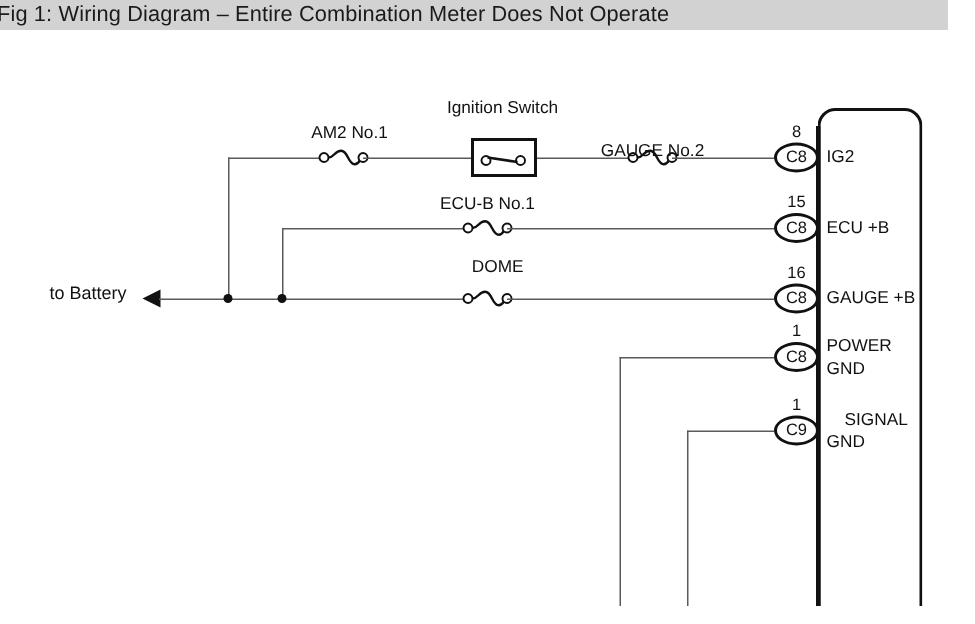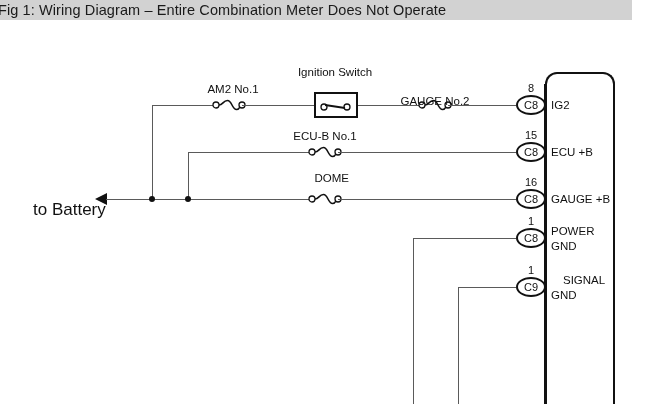--- a/index.html
+++ b/index.html
@@ -73,24 +73,23 @@
   }
   .comp-label {
     position: absolute;
     font-size: 11.5px;
     color: #111;
     white-space: nowrap;
     text-align: center;
   }
   .side-label {
     position: absolute;
-    font-size: 17px;
-    color: #111;
-    white-space: nowrap;
-    margin-top: 12px;
+    font-size: 12px;
+    color: #111;
+    white-space: nowrap;
   }
   
   .fuse {
     position: absolute;
     width: 34px;
     height: 12px;
   }
   .fuse svg { display: block; }
   
   .ign-switch {

